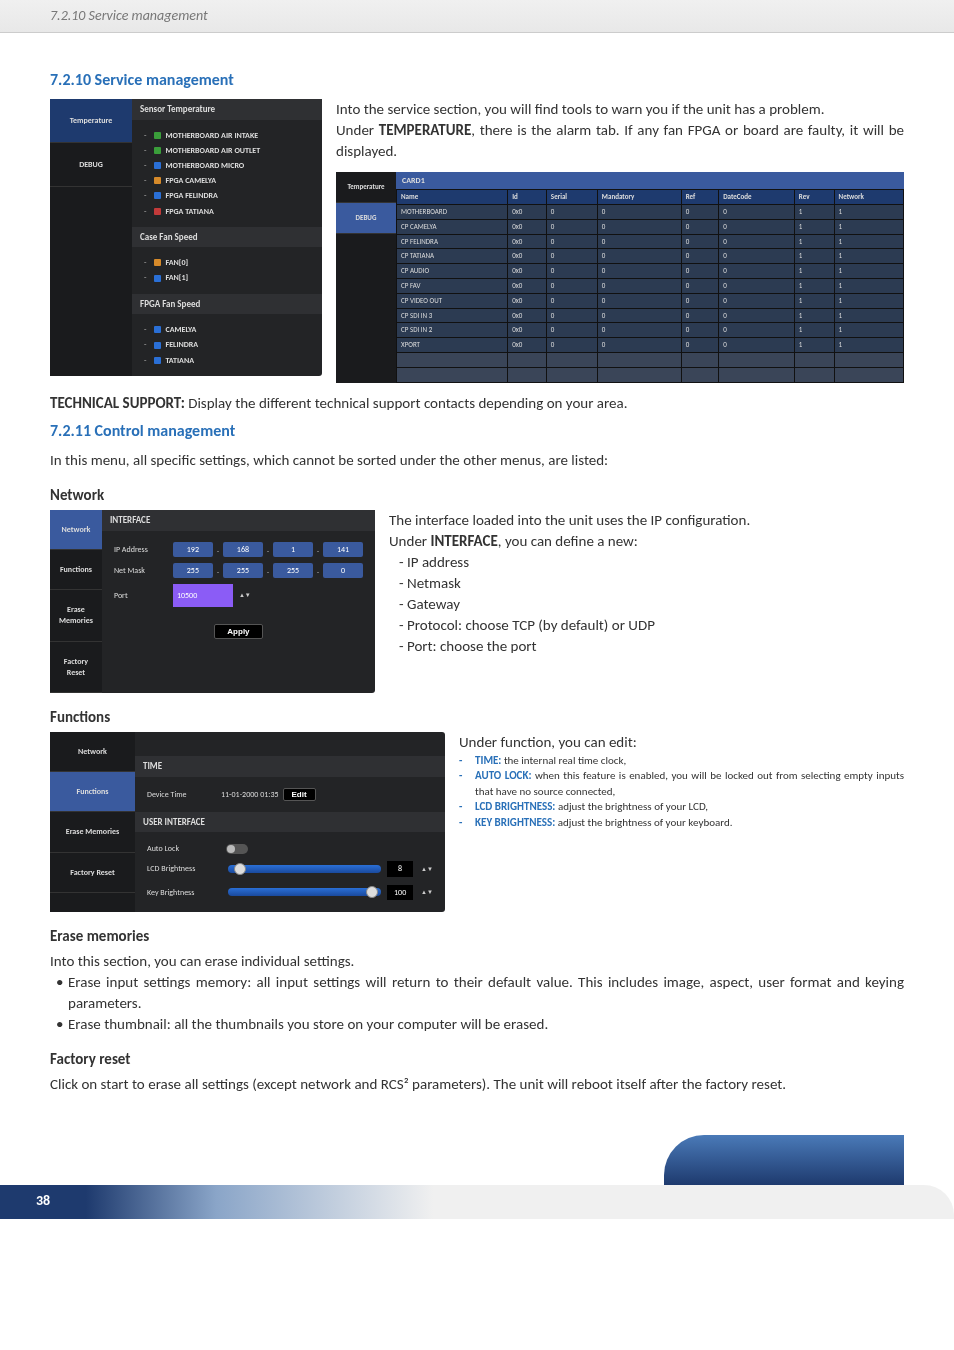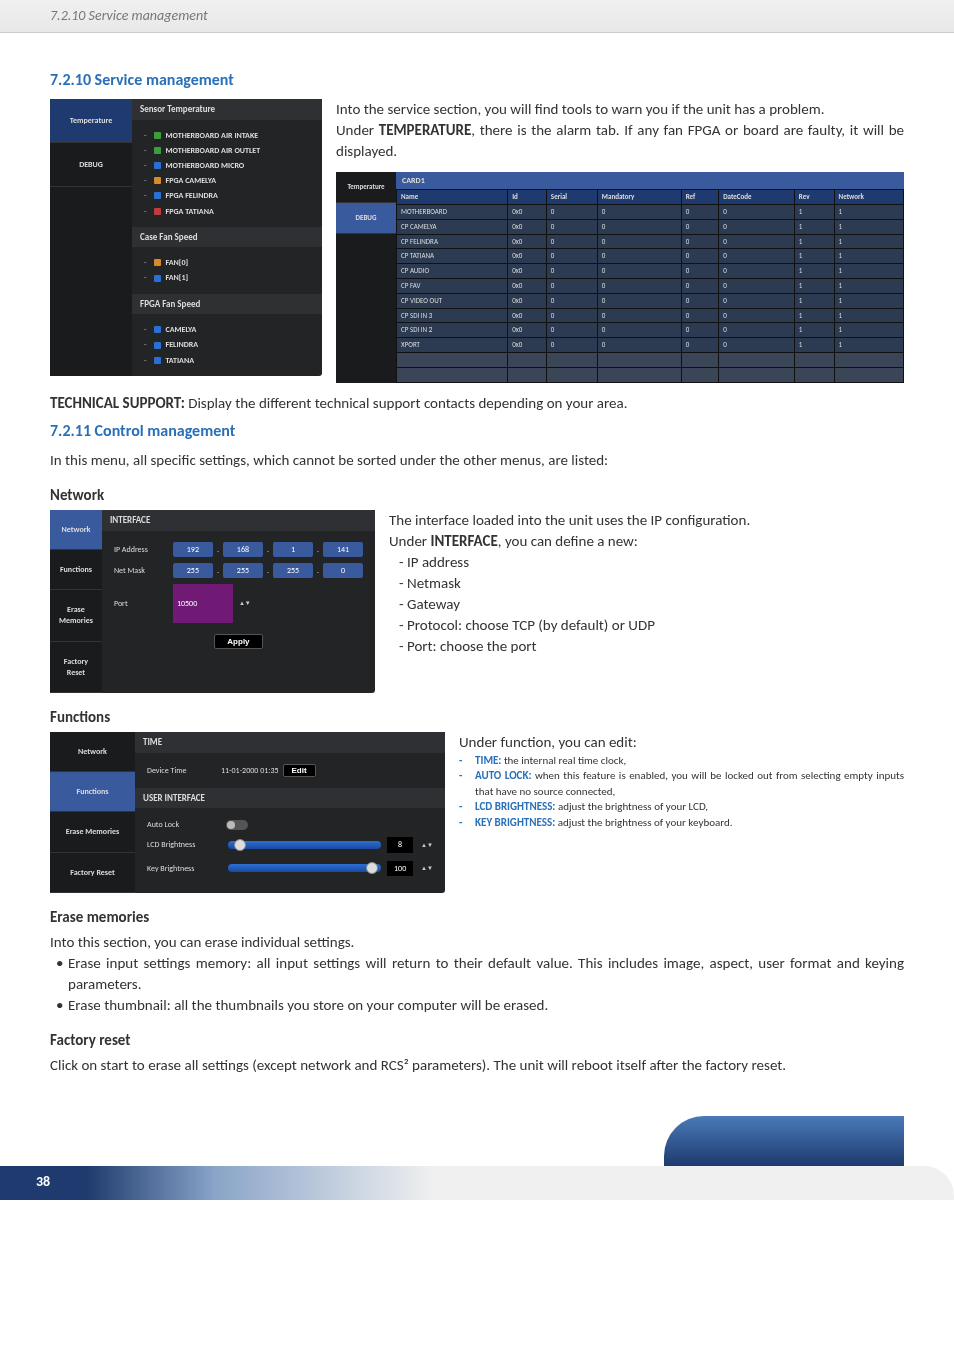--- a/index.html
+++ b/index.html
@@ -34,30 +34,30 @@
   .dbg-card-title { background:#3a5a9e; padding:3px 6px; font-weight:bold; font-size:8px; }
   
   .net-panel { display:flex; width: 325px; }
   .net-sidebar { width: 85px; background:#1a1b1d; }
   .net-sidebar .ntab { text-align:center; padding:14px 4px; font-size:8px; font-weight:bold; border-bottom:1px solid #333; }
   .net-sidebar .ntab.sel { background:#3a5a9e; }
   .net-content { flex:1; padding:0; }
   .ip-cell { display:inline-block; background:#3a5a9e; color:#fff; width:40px; text-align:center; padding:2px 0; font-size:8px; border-radius:2px; }
   .ip-row { display:flex; align-items:center; gap:4px; padding:3px 0; font-size:8px; }
   .ip-label { width:55px; font-size:8px; }
-  .apply-btn { background:#000; color:#fff; border:1px solid #555; padding:2px 12px; font-size:8px; font-weight:bold; border-radius:2px; margin-top:8px; }
+  .apply-btn { background:#000; color:#fff; border:1px solid #555; padding:2px 12px; font-size:8px; font-weight:bold; border-radius:2px; margin-top:14px; }
   .edit-btn { background:#000; color:#fff; border:1px solid #555; padding:1px 8px; font-size:8px; font-weight:bold; border-radius:2px; }
-  .port-field { background:#701a75; color:#fff; width:60px; padding:14px 4px; font-size:8px; border:none; }
+  .port-field { background:#8b5cf6; color:#fff; width:60px; padding:6px 4px; font-size:8px; border:none; }
   .spin { display:inline-flex; flex-direction:column; font-size:6px; line-height:6px; color:#ccc; margin-left:2px; }
   
   .func-panel { display:flex; width: 395px; }
   .func-sidebar { width: 85px; background:#1a1b1d; }
   .func-sidebar .ftab { text-align:center; padding:14px 4px; font-size:8px; font-weight:bold; border-bottom:1px solid #333; }
   .func-sidebar .ftab.sel { background:#3a5a9e; }
-  .func-content { flex:1; }
+  .func-content { flex:1;margin-top:24px; }
   .slider-wrap { display:flex; align-items:center; gap:6px; padding:4px 0;}
   .slider-label { width:75px; font-size:8px; }
   .slider-track { flex:1; height:8px; background:linear-gradient(#2a6fd6,#1a4a9e); border-radius:4px; position:relative; }
   .slider-knob { position:absolute; width:12px; height:12px; background:#ddd; border-radius:50%; top:-2px; border:1px solid #888; }
   .slider-val { background:#000; color:#fff; width:26px; text-align:center; font-size:8px; padding:2px 0; }
   .toggle { width:22px; height:10px; background:#555; border-radius:5px; position:relative; display:inline-block; }
   .toggle-knob { position:absolute; left:1px; top:1px; width:8px; height:8px; background:#bbb; border-radius:50%; }
   
   .bullet-list { padding-left: 6px; }
   .bullet-list li { list-style: none; padding-left: 12px; position: relative; text-align: justify; font-size:15px; }

